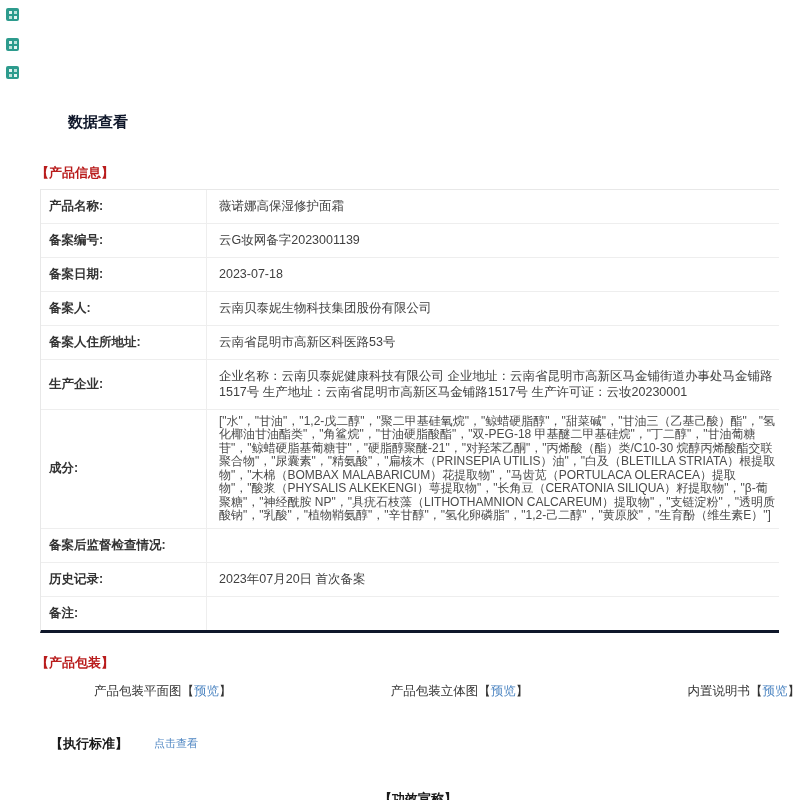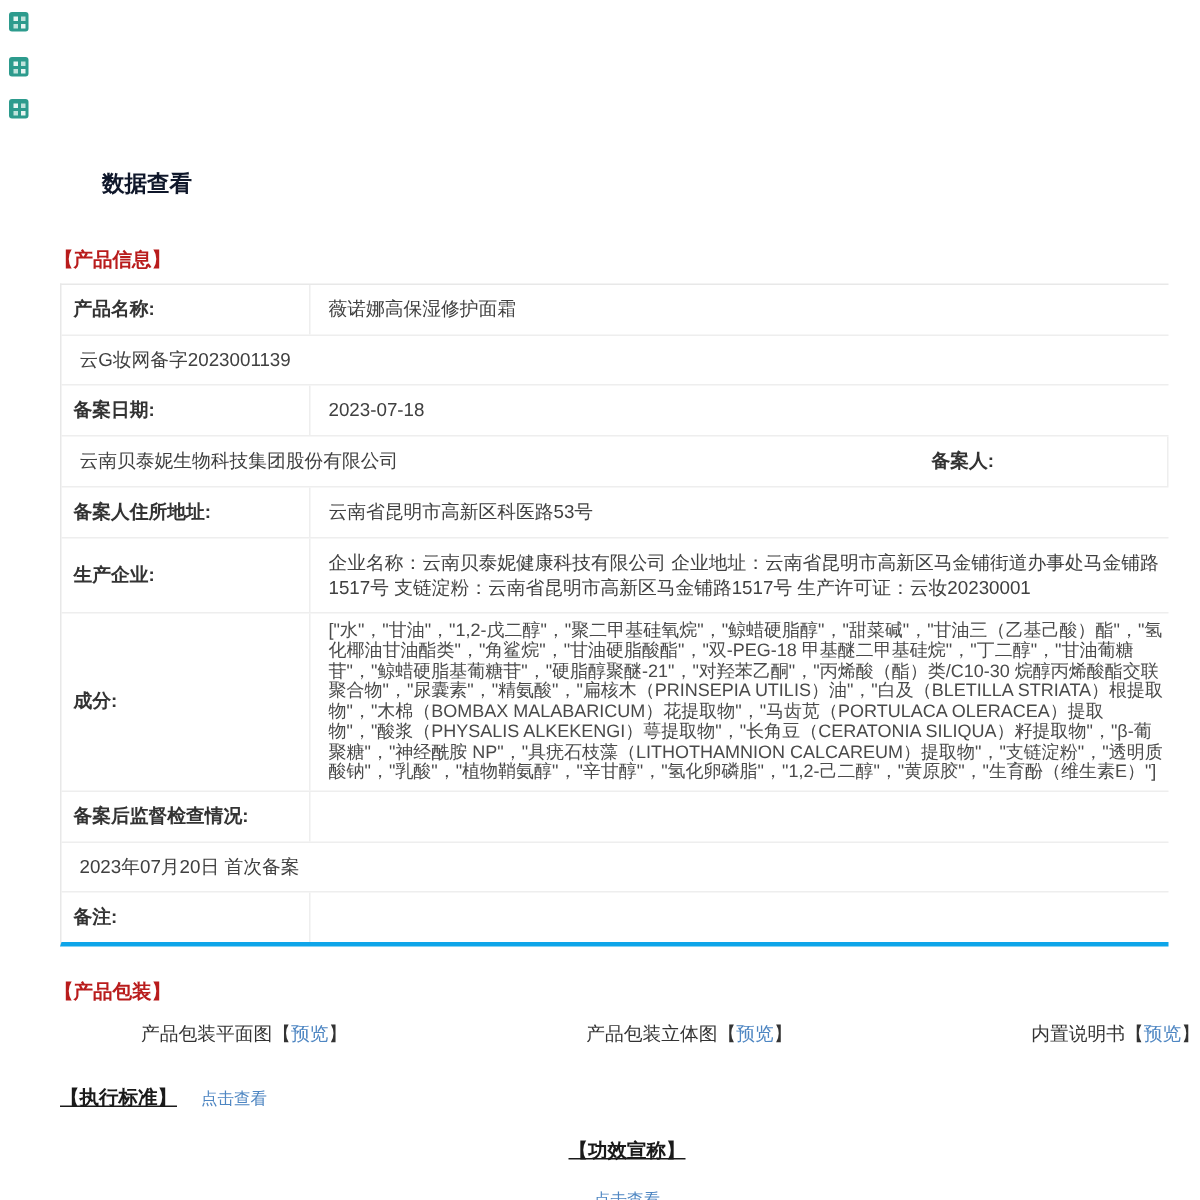--- a/index.html
+++ b/index.html
@@ -20,21 +20,21 @@
 
   .page-heading{
     margin:113px 0 0 68px;font-size:15px;font-weight:bold;color:#0f172a;
   }
   .section-title{
     margin:32px 0 0 36px;font-size:13px;font-weight:bold;color:#b91c1c;
   }
   .info-table{
     margin:7px 0 0 40px;width:738px;
     border:1px solid #e8e8e8;border-right:none;
-    border-bottom:3px solid #0ea5e9;
+    border-bottom:3px solid #0f172a;
   }
   .trow{display:flex;border-bottom:1px solid #eeeeee;}
   .trow:last-child{border-bottom:none;}
   .cell{box-sizing:border-box;}
   .cell.lbl{
     flex:0 0 166px;width:166px;padding:8px 4px 8px 8px;
     font-size:12.5px;font-weight:bold;color:#333;
     border-right:1px solid #eeeeee;display:flex;align-items:center;
   }
   .cell.val{
@@ -47,67 +47,69 @@
   .pack-items{
     margin:11px 0 0 94px;font-size:12.5px;color:#333;display:flex;gap:44px;align-items:center;justify-content:space-between;
   }
   .pack-item{white-space:nowrap;}
   .bracket{color:#333;}
   a.link{color:#4e86c2;text-decoration:none;cursor:pointer;}
   .inline-row{
     margin:21px 0 0 36px;font-size:13px;display:flex;align-items:center;gap:12px;
   }
   .inline-row + .inline-row{margin-top:9px;flex-direction:column;}
-  .inline-row .section-label{font-weight:bold;color:#1a1a1a;margin:4px;text-decoration:underline;}
+  .inline-row .section-label{font-weight:bold;color:#1a1a1a;margin:14px;}
   .inline-row a.link{font-size:11px;}
 </style>
 </head>
 <body>
 
 <div class="marker m1"></div>
 <div class="marker m2"></div>
 <div class="marker m3"></div>
 
 <div class="page-heading">数据查看</div>
 
 <div class="section-title">【产品信息】</div>
 
 <div class="info-table">
   <div class="trow">
     <div class="cell lbl">产品名称:</div>
     <div class="cell val">薇诺娜高保湿修护面霜</div>
   </div>
   <div class="trow">
+    <div class="cell lbl">备案编号:</div>
     <div class="cell val">云G妆网备字2023001139</div>
   </div>
   <div class="trow">
     <div class="cell lbl">备案日期:</div>
     <div class="cell val">2023-07-18</div>
   </div>
   <div class="trow">
+    <div class="cell lbl">备案人:</div>
     <div class="cell val">云南贝泰妮生物科技集团股份有限公司</div>
-    <div class="cell lbl">备案人:</div>
   </div>
   <div class="trow">
     <div class="cell lbl">备案人住所地址:</div>
     <div class="cell val">云南省昆明市高新区科医路53号</div>
   </div>
   <div class="trow">
     <div class="cell lbl">生产企业:</div>
-    <div class="cell val">企业名称：云南贝泰妮健康科技有限公司 企业地址：云南省昆明市高新区马金铺街道办事处马金铺路1517号 支链淀粉：云南省昆明市高新区马金铺路1517号 生产许可证：云妆20230001</div>
+    <div class="cell val">企业名称：云南贝泰妮健康科技有限公司 企业地址：云南省昆明市高新区马金铺街道办事处马金铺路1517号 生产地址：云南省昆明市高新区马金铺路1517号 生产许可证：云妆20230001</div>
   </div>
   <div class="trow">
     <div class="cell lbl">成分:</div>
     <div class="cell val ingredients">["水"，"甘油"，"1,2-戊二醇"，"聚二甲基硅氧烷"，"鲸蜡硬脂醇"，"甜菜碱"，"甘油三（乙基己酸）酯"，"氢化椰油甘油酯类"，"角鲨烷"，"甘油硬脂酸酯"，"双-PEG-18 甲基醚二甲基硅烷"，"丁二醇"，"甘油葡糖苷"，"鲸蜡硬脂基葡糖苷"，"硬脂醇聚醚-21"，"对羟苯乙酮"，"丙烯酸（酯）类/C10-30 烷醇丙烯酸酯交联聚合物"，"尿囊素"，"精氨酸"，"扁核木（PRINSEPIA UTILIS）油"，"白及（BLETILLA STRIATA）根提取物"，"木棉（BOMBAX MALABARICUM）花提取物"，"马齿苋（PORTULACA OLERACEA）提取物"，"酸浆（PHYSALIS ALKEKENGI）萼提取物"，"长角豆（CERATONIA SILIQUA）籽提取物"，"β-葡聚糖"，"神经酰胺 NP"，"具疣石枝藻（LITHOTHAMNION CALCAREUM）提取物"，"支链淀粉"，"透明质酸钠"，"乳酸"，"植物鞘氨醇"，"辛甘醇"，"氢化卵磷脂"，"1,2-己二醇"，"黄原胶"，"生育酚（维生素E）"]</div>
   </div>
   <div class="trow">
     <div class="cell lbl">备案后监督检查情况:</div>
     <div class="cell val"></div>
   </div>
   <div class="trow">
+    <div class="cell lbl">历史记录:</div>
     <div class="cell val">2023年07月20日 首次备案</div>
   </div>
   <div class="trow">
     <div class="cell lbl">备注:</div>
     <div class="cell val"></div>
   </div>
 </div>
 
 <div class="section-title" style="margin-top:21px">【产品包装】</div>
 

